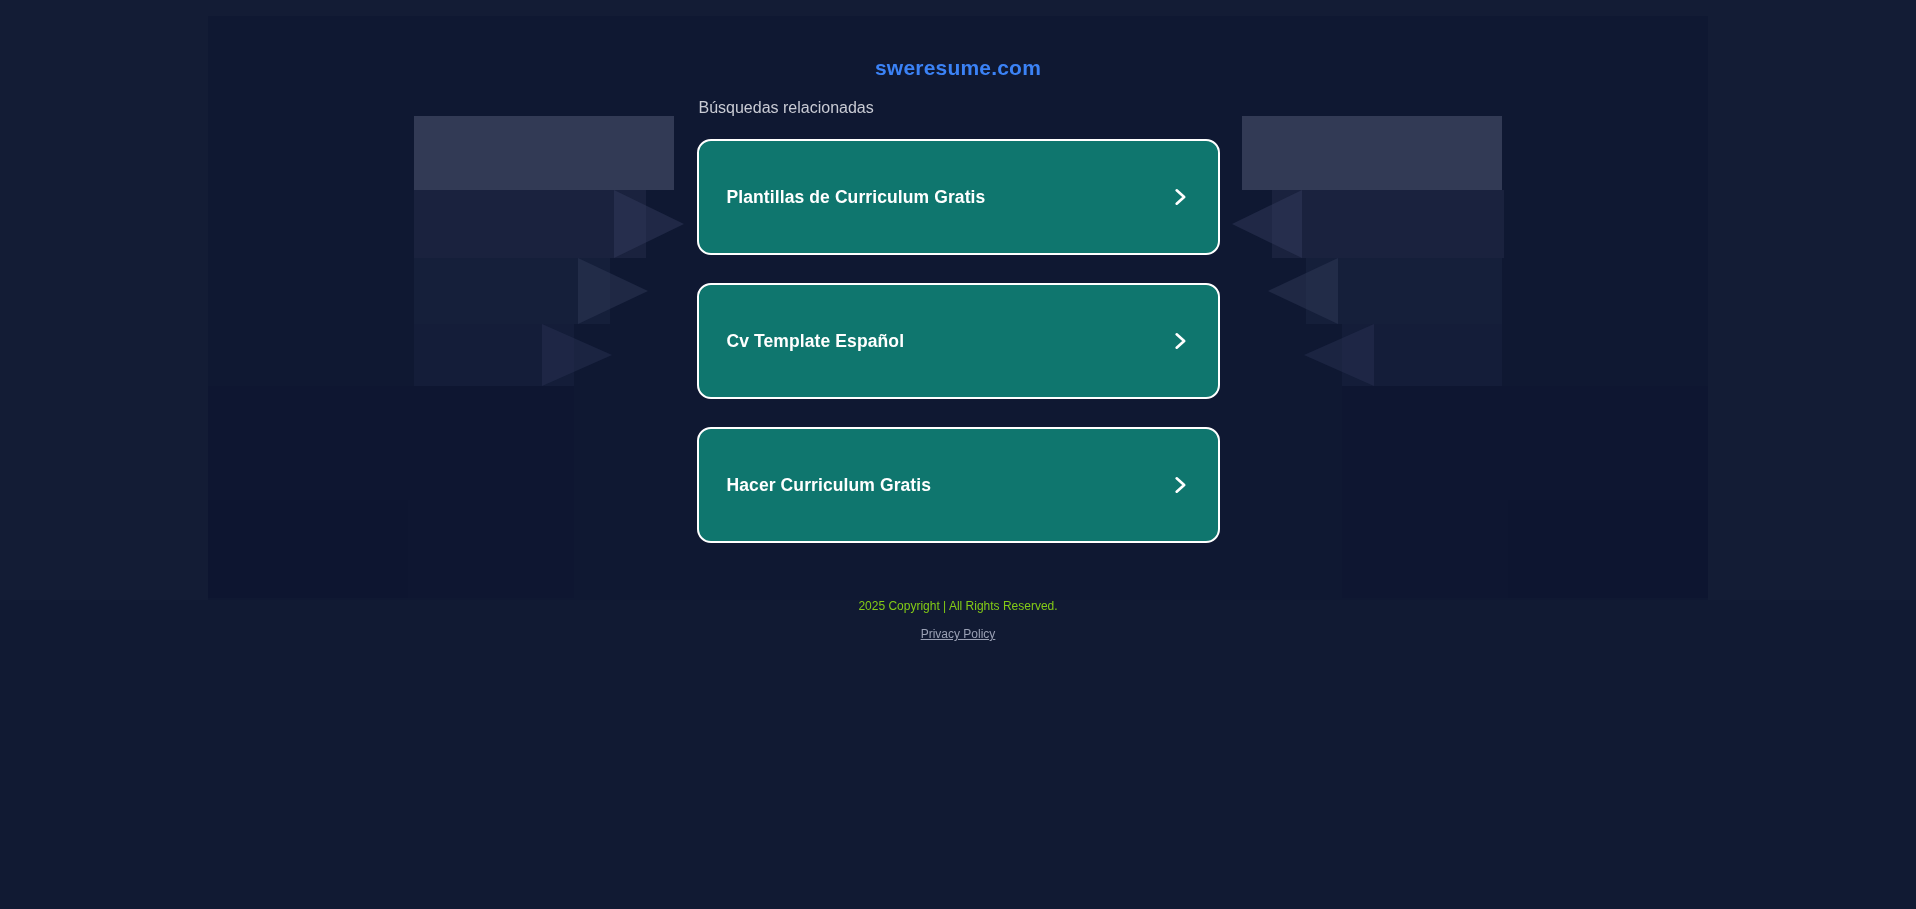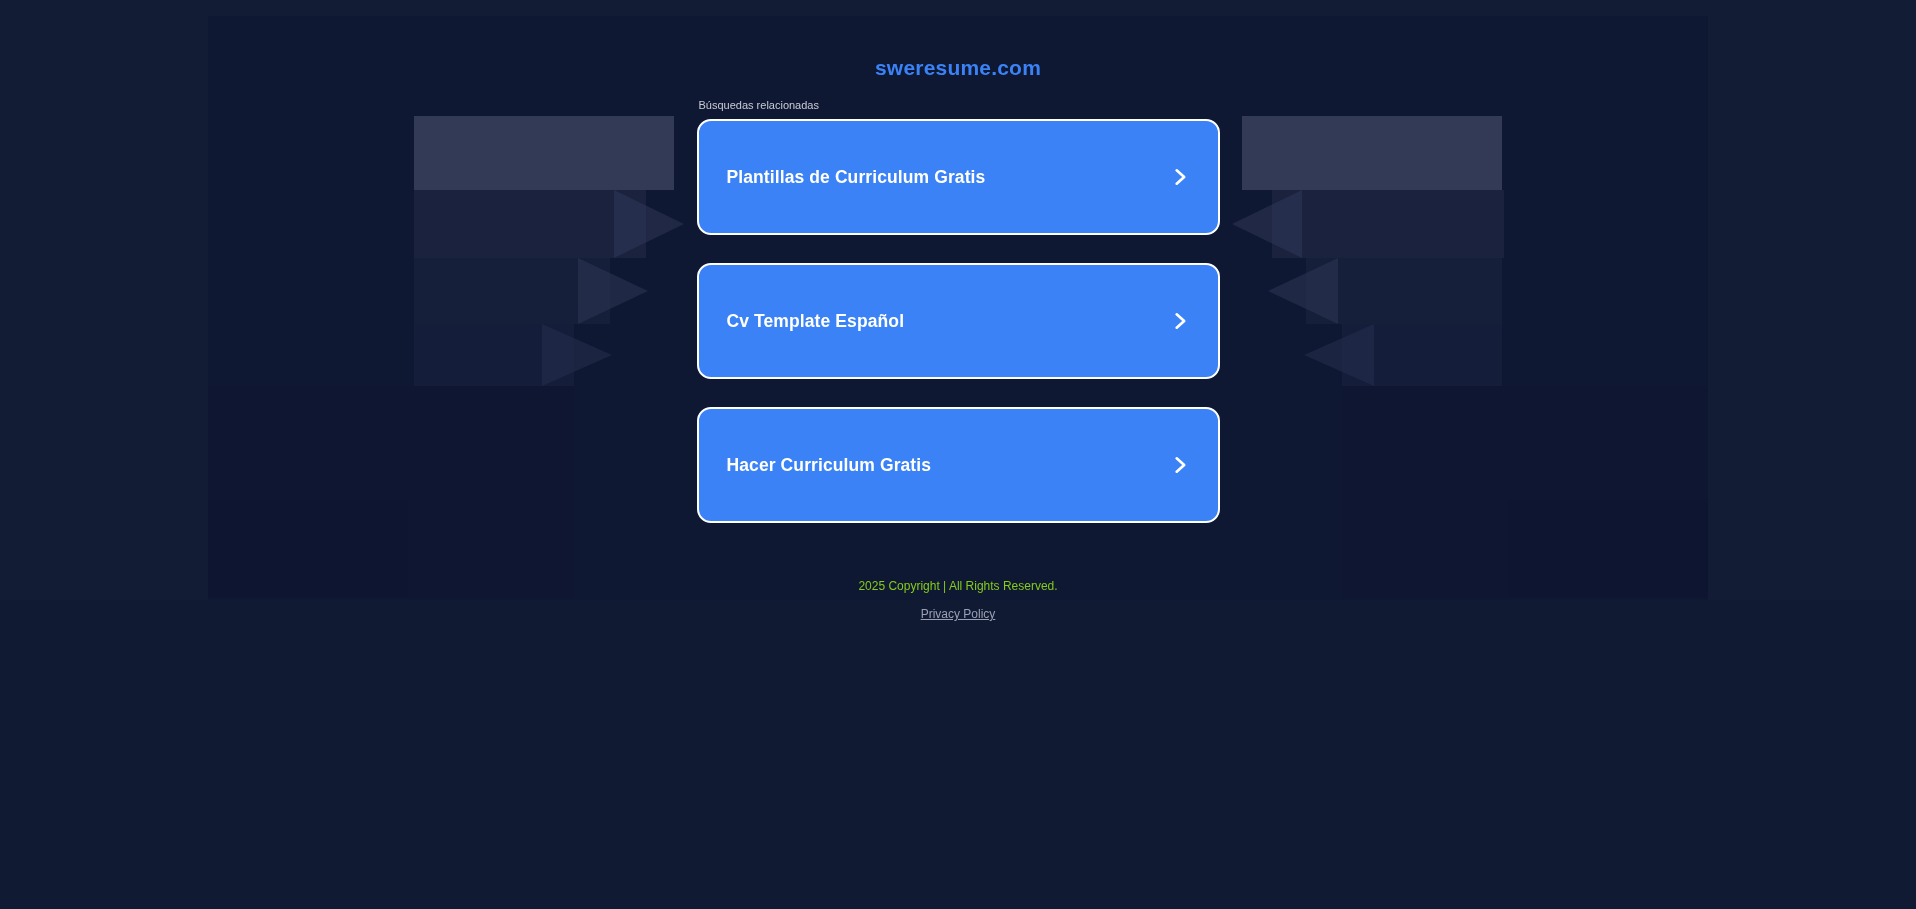--- a/index.html
+++ b/index.html
@@ -60,31 +60,31 @@
     letter-spacing: 0.2px;
     margin-bottom: 19px;
     text-align: center;
   }
 
   #cards-wrap {
     width: 523px;
   }
 
   #related-label {
-    font-size: 11px;
+    font-size: 16px;
     color: #c9cbd4;
-    margin-bottom: 8px;
+    margin-bottom: 22px;
     padding-left: 2px;
   }
 
   .card {
     position: relative;
     width: 523px;
     height: 116px;
-    background: #3b82f6;
+    background: #0f766e;
     border: 2px solid #ffffff;
     border-radius: 14px;
     margin-bottom: 28px;
     display: flex;
     align-items: center;
     justify-content: space-between;
     padding: 0 28px 0 28px;
     cursor: pointer;
   }
   .card:last-child { margin-bottom: 0; }

